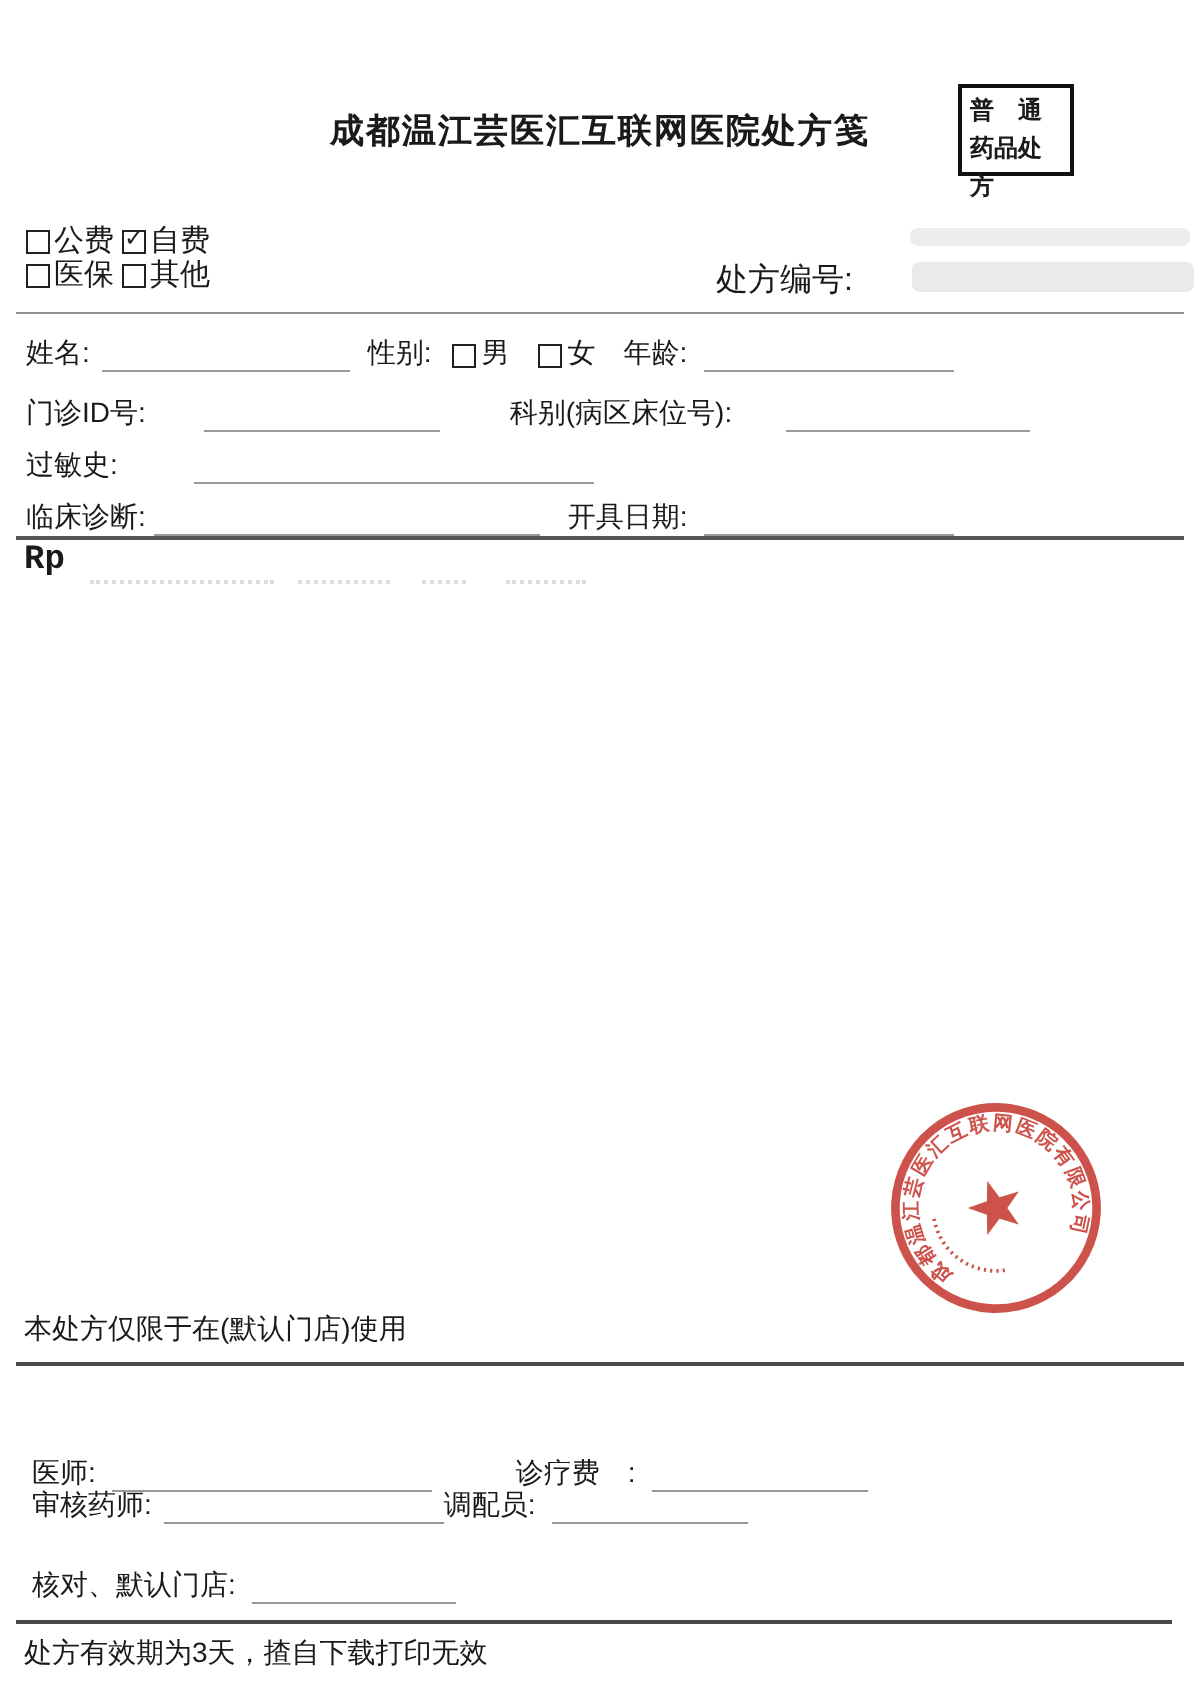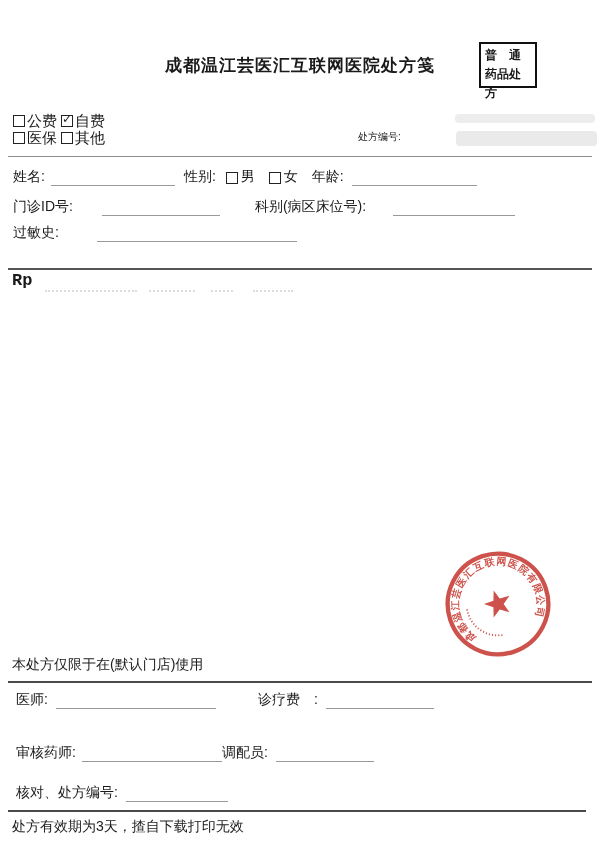--- a/index.html
+++ b/index.html
@@ -16,39 +16,39 @@
   .typebox .l1{display:block;letter-spacing:0;}
   .typebox .l2{display:block;letter-spacing:0;}
   
   .paywrap{position:absolute;left:13px;top:112px;font-size:15px;line-height:17px;}
   .payline{display:flex;align-items:center;}
   .cbopt{display:flex;align-items:center;margin-right:4px;}
   .cb{display:inline-block;width:12px;height:12px;border:1.5px solid #222;
     box-sizing:border-box;margin-right:2px;position:relative;background:#fff;}
   .cb .ck{position:absolute;left:0px;top:-3px;font-style:normal;font-size:12px;
     line-height:12px;color:#222;}
-  .rxnum{position:absolute;left:358px;top:130px;font-size:10px;}
+  .rxnum{position:absolute;left:358px;top:130px;font-size:16px;}
   .strip{position:absolute;background:#ededed;border-radius:4px;}
   .s1{left:455px;top:114px;width:140px;height:9px;}
   .s2{left:456px;top:131px;width:141px;height:15px;background:#eaeaea;}
   
   .rule{position:absolute;left:8px;}
   .rule1{top:156px;width:584px;height:1px;background:#8d8d8d;}
   .rule2{top:268px;width:584px;height:2px;background:#555;}
   .rule3{top:681px;width:584px;height:2px;background:#4a4a4a;}
   .rule4{top:810px;width:578px;height:2px;background:#4a4a4a;}
   
   .frow{position:absolute;display:flex;align-items:flex-end;font-size:14px;height:19px;}
   .lab{white-space:nowrap;}
   .fline{display:inline-block;height:16px;border-bottom:1px solid #999;}
   .row1{top:167px;left:13px;}
   .row2{top:197px;left:13px;gap:19px;}
   .row3{top:223px;left:13px;gap:26px;}
   .row4{top:249px;left:13px;}
-  .rowdoc{top:690px;left:16px;}
+  .rowdoc{top:727px;left:16px;}
   .rowrev{top:743px;left:16px;}
   .rowchk{top:783px;left:16px;}
   .gcb{display:inline-block;width:12px;height:12px;border:1.5px solid #222;
     box-sizing:border-box;margin:0 3px 2px 0;background:#fff;}
   
   .rp{position:absolute;left:12px;top:271px;font-family:Liberation Mono, monospace;
     font-weight:bold;font-size:17px;}
   .rpfaint{position:absolute;left:45px;top:282px;display:flex;height:10px;align-items:flex-end;}
   .rpseg{border-bottom:2px dotted #dcdcdc;height:8px;}
   
@@ -117,20 +117,26 @@
     <span class="fline" style="width:118px;margin-left:10px;"></span>
     <span class="lab" style="margin-left:16px;margin-top:47px;">科别(病区床位号):</span>
     <span class="fline" style="width:122px;margin-left:8px;"></span>
   </div>
 
   <div class="frow row3">
     <span class="lab">过敏史:</span>
     <span class="fline" style="width:200px;margin-left:12px;"></span>
   </div>
 
+  <div class="frow row4">
+    <span class="lab">临床诊断:</span>
+    <span class="fline" style="width:193px;margin-left:4px;"></span>
+    <span class="lab" style="margin-left:14px;">开具日期:</span>
+    <span class="fline" style="width:125px;margin-left:8px;"></span>
+  </div>
 
   <div class="rule rule2"></div>
 
   <div class="rp">Rp</div>
   <div class="rpfaint">
     <span class="rpseg" style="width:92px;"></span>
     <span class="rpseg" style="width:46px;margin-left:12px;"></span>
     <span class="rpseg" style="width:22px;margin-left:16px;"></span>
     <span class="rpseg" style="width:40px;margin-left:20px;"></span>
   </div>
@@ -162,20 +168,20 @@
   </div>
 
   <div class="frow rowrev">
     <span class="lab">审核药师:</span>
     <span class="fline" style="width:140px;margin-left:6px;"></span>
     <span class="lab" style="">调配员:</span>
     <span class="fline" style="width:98px;margin-left:8px;"></span>
   </div>
 
   <div class="frow rowchk">
-    <span class="lab">核对、处方编号:</span>
+    <span class="lab">核对、默认门店:</span>
     <span class="fline" style="width:102px;margin-left:8px;"></span>
   </div>
 
   <div class="rule rule4"></div>
   <div class="note validity">处方有效期为3天，揸自下载打印无效</div>
 
 </div>
 
 </body></html>

